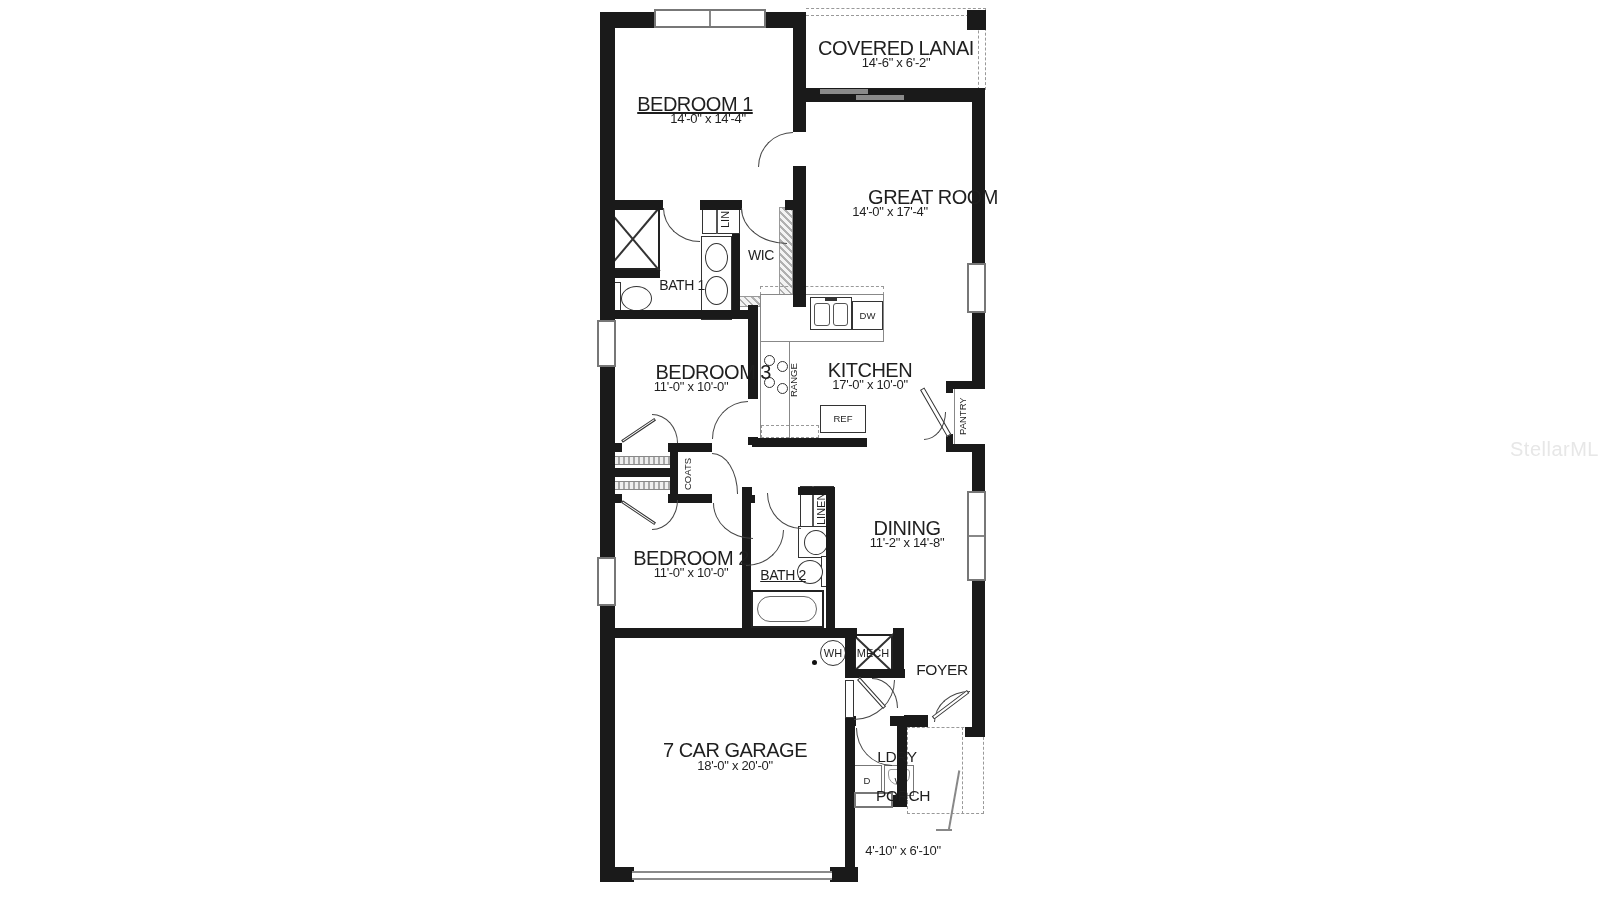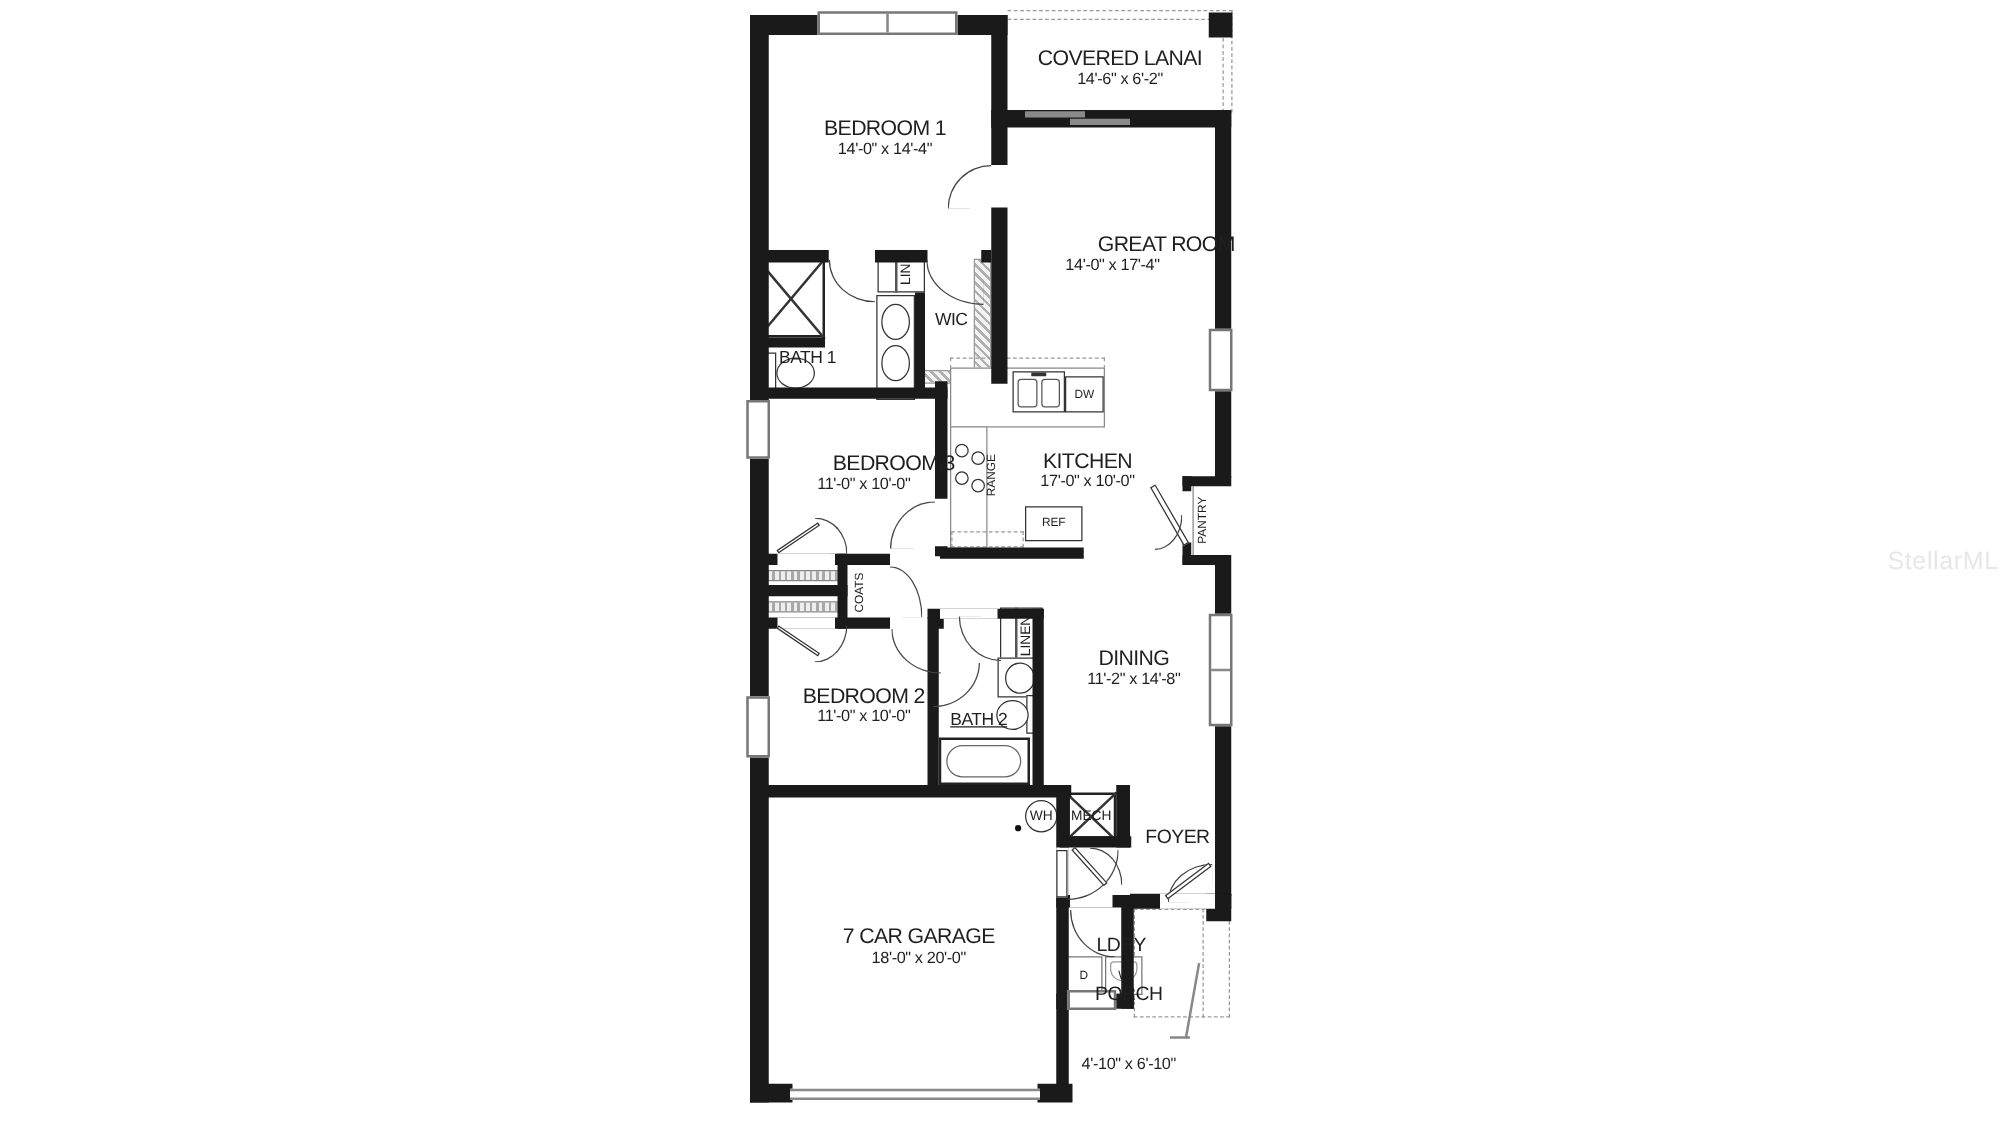--- a/index.html
+++ b/index.html
@@ -15,21 +15,21 @@
   .hatch{position:absolute;background:repeating-linear-gradient(45deg,#b0b0b0 0 2px,#f3f3f3 2px 5px);border:1px solid #999;box-sizing:border-box;}
   .shelf{position:absolute;background:repeating-linear-gradient(90deg,#a8a8a8 0 2px,#eee 2px 5px);border:1px solid #888;box-sizing:border-box;}
   .arc{position:absolute;box-sizing:border-box;}
   .arc.tl{border-top:1.5px solid #444;border-left:1.5px solid #444;border-top-left-radius:100% 100%;}
   .arc.tr{border-top:1.5px solid #444;border-right:1.5px solid #444;border-top-right-radius:100% 100%;}
   .arc.bl{border-bottom:1.5px solid #444;border-left:1.5px solid #444;border-bottom-left-radius:100% 100%;}
   .arc.br{border-bottom:1.5px solid #444;border-right:1.5px solid #444;border-bottom-right-radius:100% 100%;}
   .leaf{position:absolute;background:#fff;border:1.5px solid #333;box-sizing:border-box;}
   .dash{position:absolute;box-sizing:border-box;}
   .lbl{position:absolute;text-align:center;white-space:nowrap;color:#1f1f1f;}
-  .name{font-size:17px;letter-spacing:-0.5px;}
+  .name{font-size:20px;letter-spacing:-0.5px;}
   .dims{font-size:13px;letter-spacing:-0.3px;}
   .mid{font-size:14px;letter-spacing:-0.4px;}
   .big{font-size:15.5px;letter-spacing:-0.4px;}
   .sm{font-size:9.5px;letter-spacing:0;}
   .tiny{font-size:11px;}
   .vt{writing-mode:vertical-rl;transform:rotate(180deg);white-space:nowrap;}
   .wrap{white-space:normal;line-height:16px;text-decoration:underline;}
   .wm{position:absolute;font-size:20px;color:#e7e7e7;letter-spacing:0.5px;}
 </style>
 </head>
@@ -184,27 +184,27 @@
   <div class="arc tr" style="left:652px;top:414px;width:26px;height:29px;"></div>
   <div class="leaf" style="left:622px;top:500px;width:40px;height:3px;transform:rotate(34deg);transform-origin:left center;"></div>
   <div class="arc br" style="left:652px;top:500px;width:26px;height:30px;"></div>
 
   <div class="gline" style="left:954px;top:389px;width:1px;height:55px;"></div>
   <div class="lbl sm vt" style="left:957px;top:390px;width:24px;height:53px;">PANTRY</div>
   <div class="lbl sm vt" style="left:682px;top:452px;width:27px;height:43px;">COATS</div>
 
   <div class="lbl name" style="left:816px;top:37px;width:160px;">COVERED LANAI</div>
   <div class="lbl dims" style="left:816px;top:55px;width:160px;">14'-6" x 6'-2"</div>
-  <div class="lbl name" style="left:628px;top:93px;width:160px;">BEDROOM 1</div>
+  <div class="lbl name" style="left:615px;top:93px;width:160px;text-decoration:underline;">BEDROOM 1</div>
   <div class="lbl dims" style="left:628px;top:111px;width:160px;">14'-0" x 14'-4"</div>
   <div class="lbl name" style="left:853px;top:186px;width:160px;">GREAT ROOM</div>
   <div class="lbl dims" style="left:810px;top:204px;width:160px;">14'-0" x 17'-4"</div>
   <div class="lbl mid" style="left:727px;top:247px;width:68px;">WIC</div>
-  <div class="lbl mid" style="left:612px;top:277px;width:68px;">BATH 1</div>
-  <div class="lbl name" style="left:635px;top:361px;width:160px;">BEDROOM 3</div>
+  <div class="lbl mid" style="left:648px;top:277px;width:68px;">BATH 1</div>
+  <div class="lbl name" style="left:611px;top:361px;width:160px;text-align:right;">BEDROOM 3</div>
   <div class="lbl dims" style="left:611px;top:379px;width:160px;">11'-0" x 10'-0"</div>
   <div class="lbl name" style="left:790px;top:359px;width:160px;">KITCHEN</div>
   <div class="lbl dims" style="left:790px;top:377px;width:160px;">17'-0" x 10'-0"</div>
   <div class="lbl name" style="left:827px;top:517px;width:160px;">DINING</div>
   <div class="lbl dims" style="left:827px;top:535px;width:160px;">11'-2" x 14'-8"</div>
   <div class="lbl name" style="left:611px;top:547px;width:160px;">BEDROOM 2</div>
   <div class="lbl dims" style="left:611px;top:565px;width:160px;">11'-0" x 10'-0"</div>
   <div class="lbl mid wrap" style="left:757px;top:567px;width:52px;">BATH 2</div>
   <div class="lbl big" style="left:906px;top:661px;width:72px;text-align:center;">FOYER</div>
   <div class="lbl name" style="left:655px;top:739px;width:160px;">7 CAR GARAGE</div>

